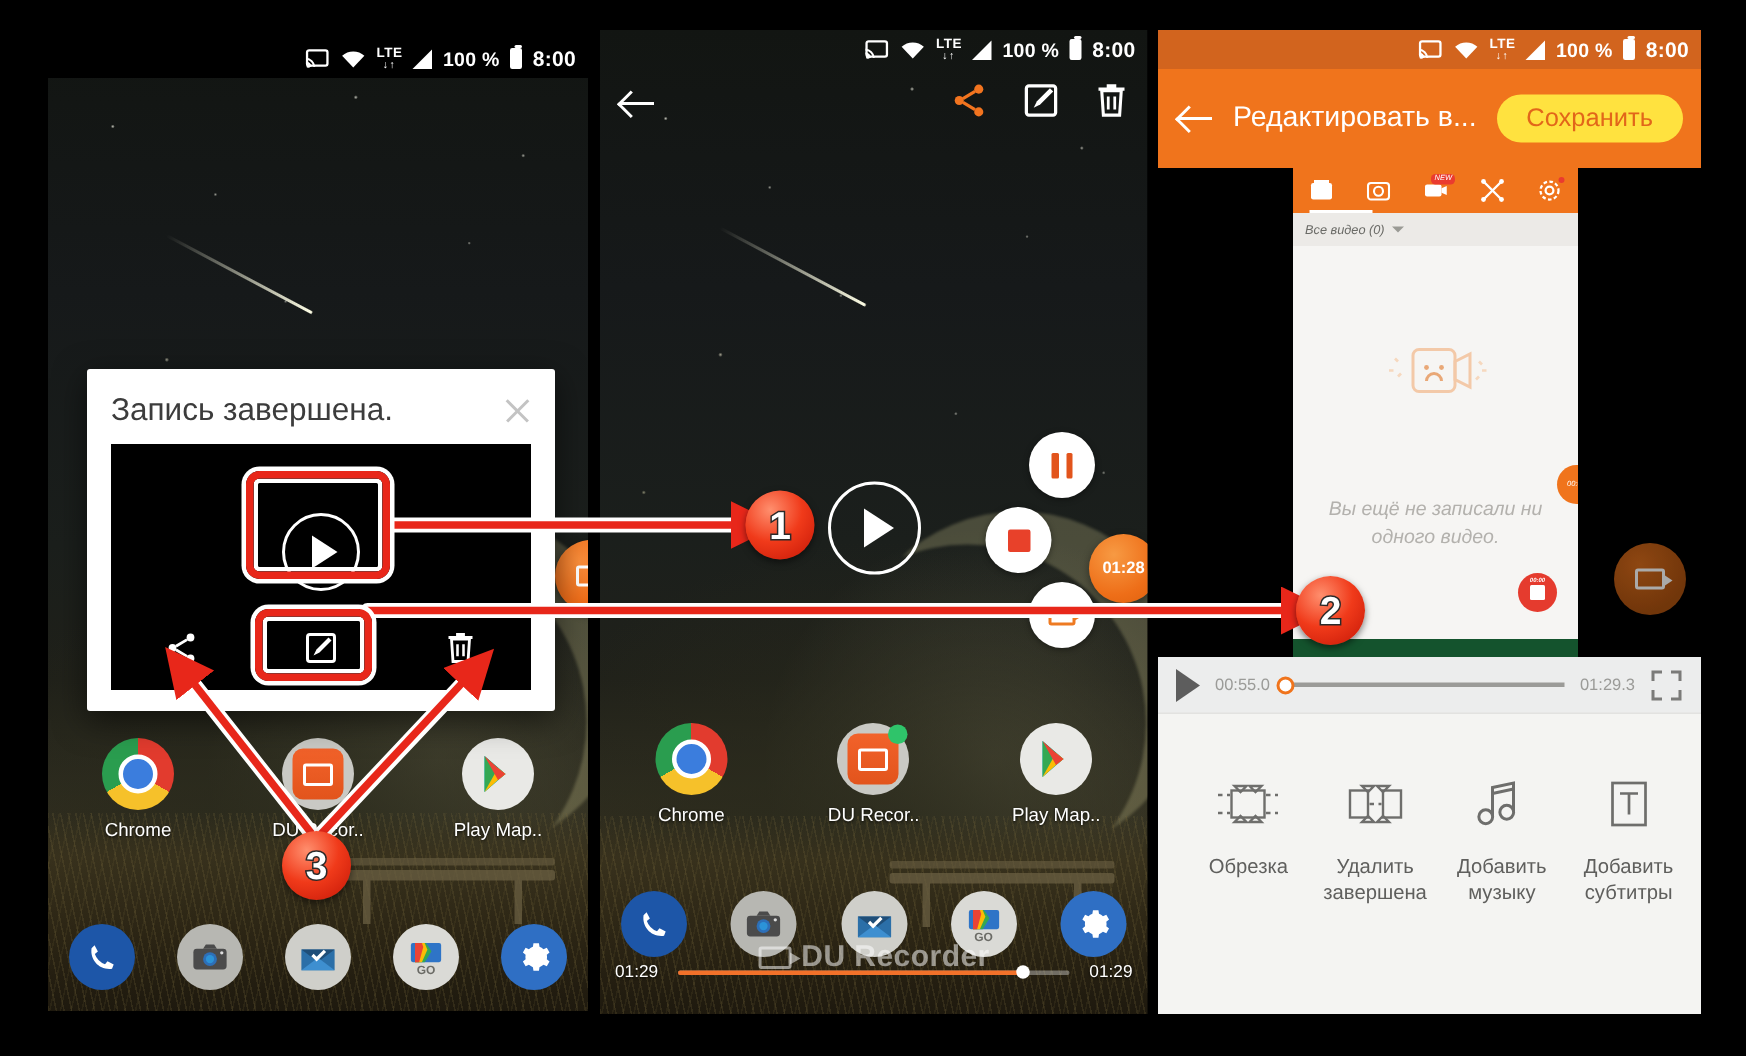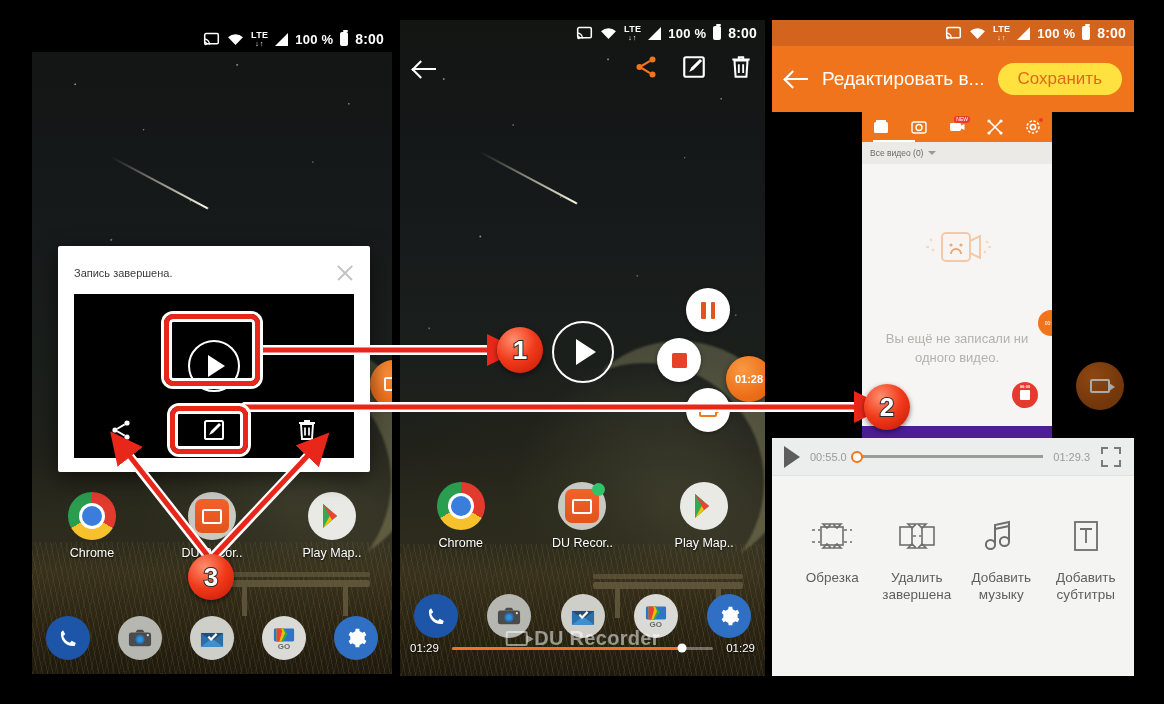--- a/index.html
+++ b/index.html
@@ -119,21 +119,21 @@
   .ic-files{ background:#dadad6; flex-direction:column; }
   .ic-gear{ background:#2f6fc4; }
   .go{ font-size:8px;color:#6b6b66;font-weight:700;margin-top:-2px;}
 
   
   .dialog{
     position:absolute; left:26px; top:220px; width:312px;
     background:#fff; border-radius:2px; box-shadow:0 6px 22px rgba(0,0,0,.55); z-index:15;
   }
   .dlg-head{ display:flex; align-items:center; justify-content:space-between; padding:16px 14px 10px 16px; }
-  .dlg-title{ font-size:11px; color:#3c3c3c; }
+  .dlg-title{ font-size:21px; color:#3c3c3c; }
   .dlg-x{ width:22px;height:22px; position:relative; cursor:pointer;}
   .dlg-x::before,.dlg-x::after{content:"";position:absolute;left:1px;top:10px;width:20px;height:1.6px;background:#c3c3c3;}
   .dlg-x::before{transform:rotate(45deg);} .dlg-x::after{transform:rotate(-45deg);}
   .dlg-video{ margin:0 16px 14px; background:#000; height:164px; position:relative; }
   .play-circle{
     position:absolute; left:50%; top:44%; transform:translate(-50%,-50%);
     width:52px;height:52px;border-radius:50%;border:2.4px solid #fff;
     display:flex;align-items:center;justify-content:center;
   }
   .play-tri{ width:0;height:0;border-left:17px solid #fff;border-top:11px solid transparent;border-bottom:11px solid transparent;margin-left:5px;}
@@ -204,21 +204,21 @@
   .p3-appbar{
     position:absolute; left:0;right:0; top:26px; height:66px; background:#f0741c;
     display:flex; align-items:center; padding:0 12px; gap:12px; z-index:20;
   }
   .p3-title{ color:#fff; font-size:19px; white-space:nowrap; overflow:hidden; }
   .save-btn{
     margin-left:auto; background:#ffe23f; color:#e2661a; font-size:17px;
     border-radius:20px; padding:6px 20px; border:none; cursor:pointer; white-space:nowrap;
   }
   
-  .preview{ position:absolute; left:90px; top:76px; width:190px; height:358px; background:#4c1d95; overflow:hidden; }
+  .preview{ position:absolute; left:90px; top:76px; width:190px; height:358px; background:#14532d; overflow:hidden;font-style:italic; }
   .pv-status{ height:16px; background:#d2641e; display:flex; align-items:center; justify-content:flex-end; gap:3px; padding:0 4px; color:#fff; font-size:7px; font-weight:700;}
   .pv-sig{width:0;height:0;border-left:6px solid transparent;border-bottom:6px solid #fff;}
   .pv-batt{width:4px;height:7px;background:#fff;border-radius:1px;}
   .pv-tabs{ height:30px; background:#f0741c; display:flex; align-items:center; justify-content:space-around; position:relative;}
   .pv-tab{ width:16px;height:16px; position:relative; }
   .pv-underline{ position:absolute; left:6%; bottom:0; width:22%; height:2.5px; background:#fff;}
   .pv-badge{ position:absolute; right:-5px; top:-3px; background:#ea3b2f; color:#fff; font-size:5px; padding:0 2px; border-radius:3px; line-height:7px;}
   .pv-dot{ position:absolute; right:-2px; top:-1px; width:4px;height:4px;border-radius:50%;background:#ea3b2f;}
   .pv-filter{ height:22px; background:#eceae7; display:flex; align-items:center; gap:5px; padding:0 8px; color:#6a6a66; font-size:8.5px;}
   .pv-caret{ width:0;height:0;border-left:4px solid transparent;border-right:4px solid transparent;border-top:4px solid #9a9a95;}

